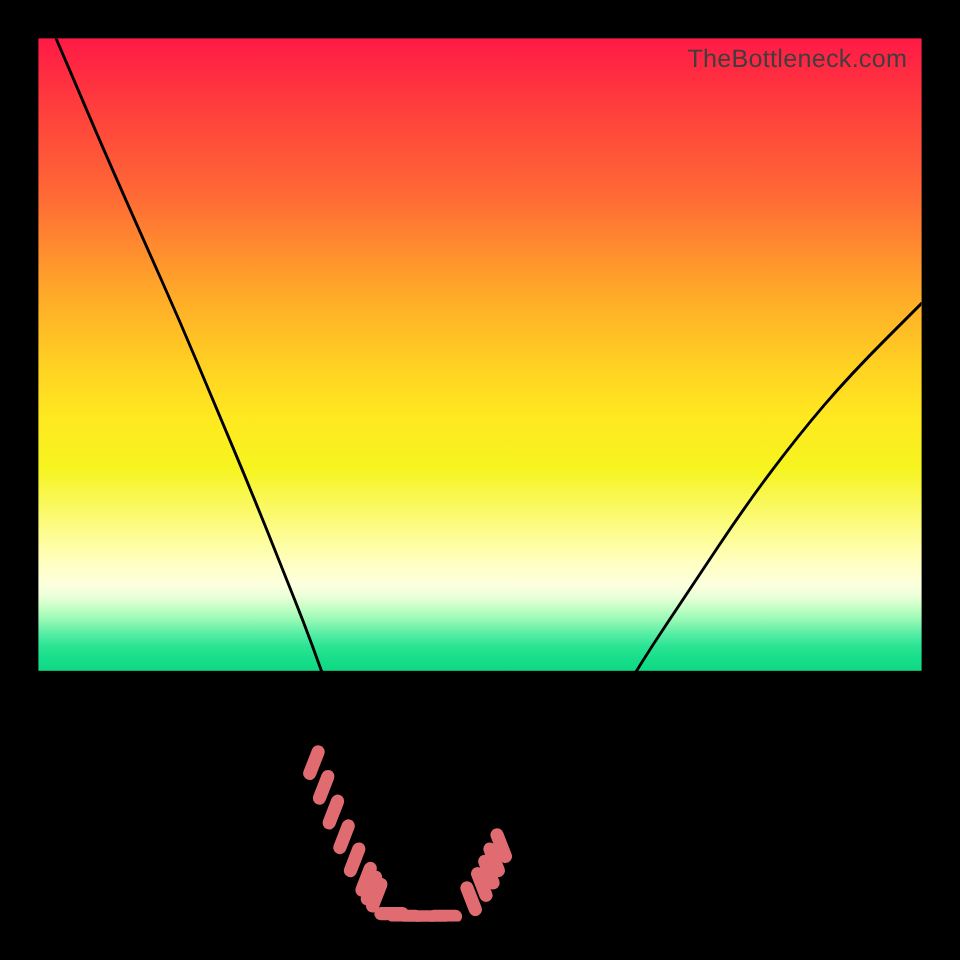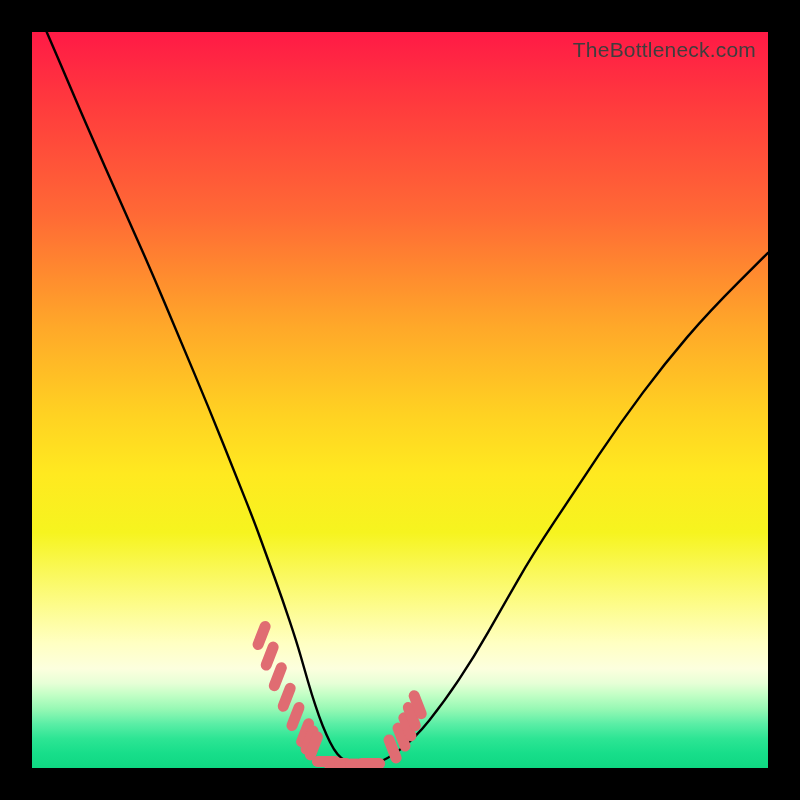--- a/index.html
+++ b/index.html
@@ -7,21 +7,21 @@
     padding: 0;
     width: 800px;
     height: 800px;
     background: #000;
   }
   .plot-area {
     position: absolute;
     left: 32px;
     top: 32px;
     width: 736px;
-    height: 736px;
+    height: 527px;
     background: linear-gradient(to bottom,
       #ff1a46 0%,
       #ff3b3d 10%,
       #ff6a35 25%,
       #ffa829 40%,
       #ffd222 52%,
       #ffe920 60%,
       #f6f41f 68%,
       #fdfc8c 78%,
       #ffffc2 83%,

